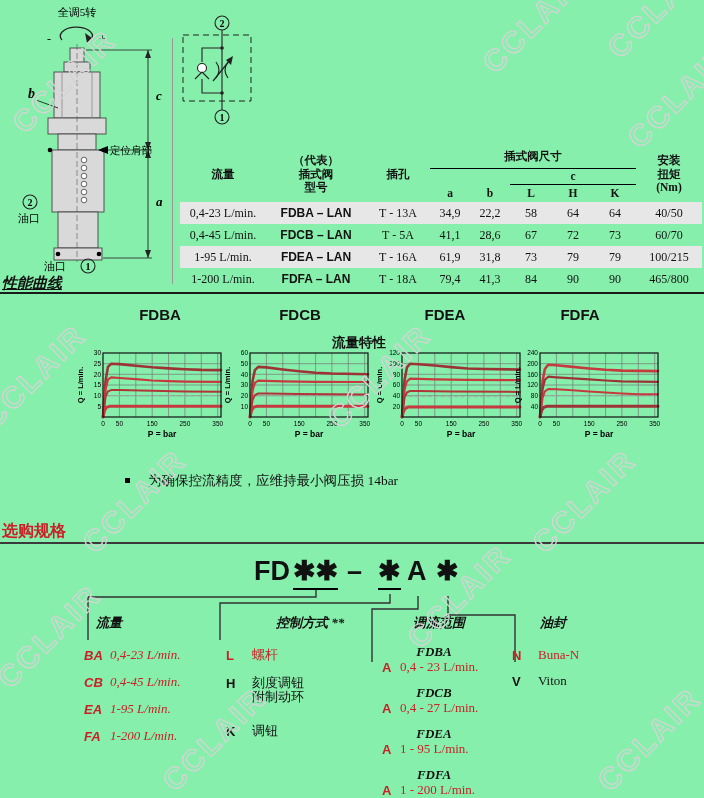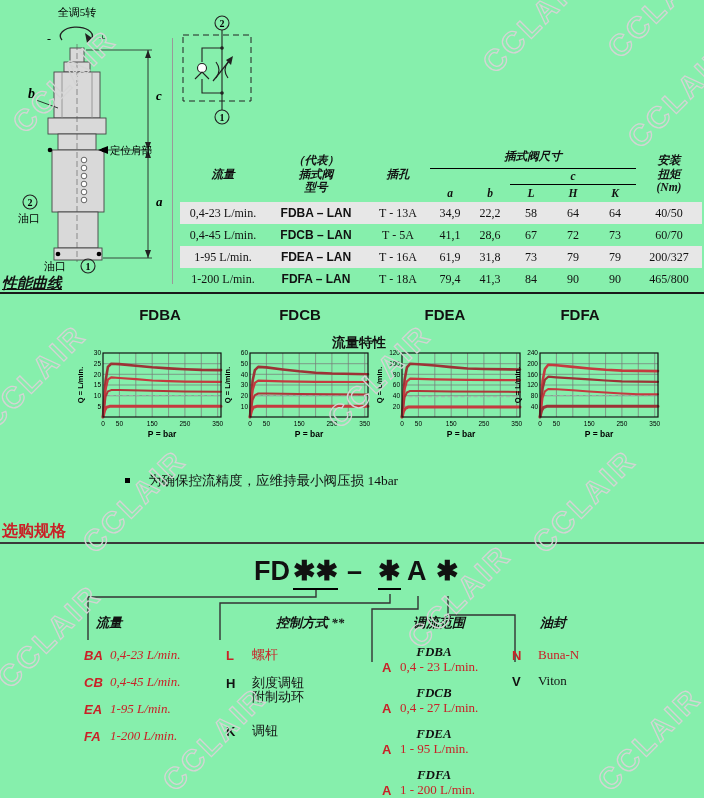--- a/index.html
+++ b/index.html
@@ -7,21 +7,21 @@
         font-family:"Liberation Serif",serif;color:#111;}
   .abs{position:absolute;}
   .ser{font-family:"Liberation Serif",serif;}
   .red{color:#c92127;}
   
   .sec-head{font-weight:bold;font-style:italic;font-size:15px;}
   .order-head{font-weight:bold;font-size:16px;font-style:normal;}
   .rule{height:2px;background:#1a1a1a;}
   
   #spec{border-collapse:collapse;table-layout:fixed;width:522px;font-size:12px;}
-  #spec th{font-weight:bold;font-style:italic;font-size:11.5px;padding:1px 0;text-align:center;
+  #spec th{font-weight:bold;font-size:11.5px;padding:1px 0;text-align:center;
            vertical-align:middle;white-space:pre-line;line-height:1.15;}
   #spec td{padding:2px 0;text-align:center;white-space:nowrap;}
   #spec .grp{border-bottom:1.5px solid #000;}
   #spec tr.shade{background:#e7e7e7;}
   #spec td.model{font-family:"Liberation Sans",sans-serif;font-weight:bold;font-size:12px;}
   #spec tbody tr{height:22px;}
   
   .chart-title{font-family:"Liberation Sans",sans-serif;font-weight:bold;font-size:15px;text-align:center;}
   .flowchar{font-weight:bold;font-size:13.5px;}
   
@@ -189,21 +189,21 @@
         </tr>
         <tr class="shade">
           <td>1-95 L/min.</td>
           <td class="model">FDEA – LAN</td>
           <td>T - 16A</td>
           <td>61,9</td>
           <td>31,8</td>
           <td>73</td>
           <td>79</td>
           <td>79</td>
-          <td>200/327</td>
+          <td>100/215</td>
         </tr>
         <tr>
           <td>1-200 L/min.</td>
           <td class="model">FDFA – LAN</td>
           <td>T - 18A</td>
           <td>79,4</td>
           <td>41,3</td>
           <td>84</td>
           <td>90</td>
           <td>90</td>

